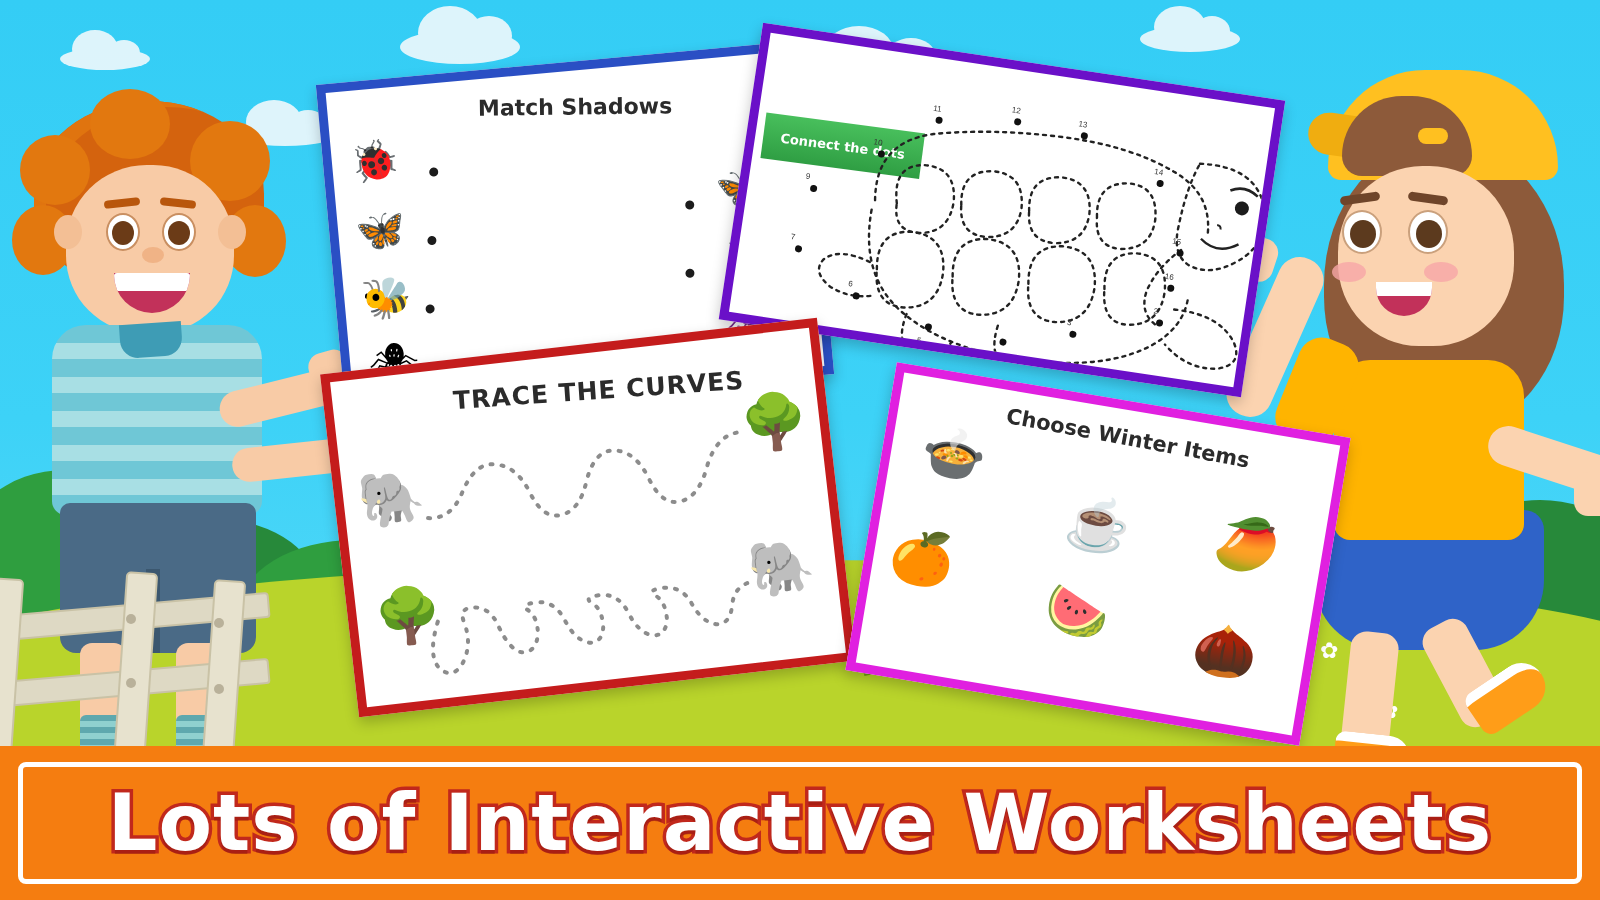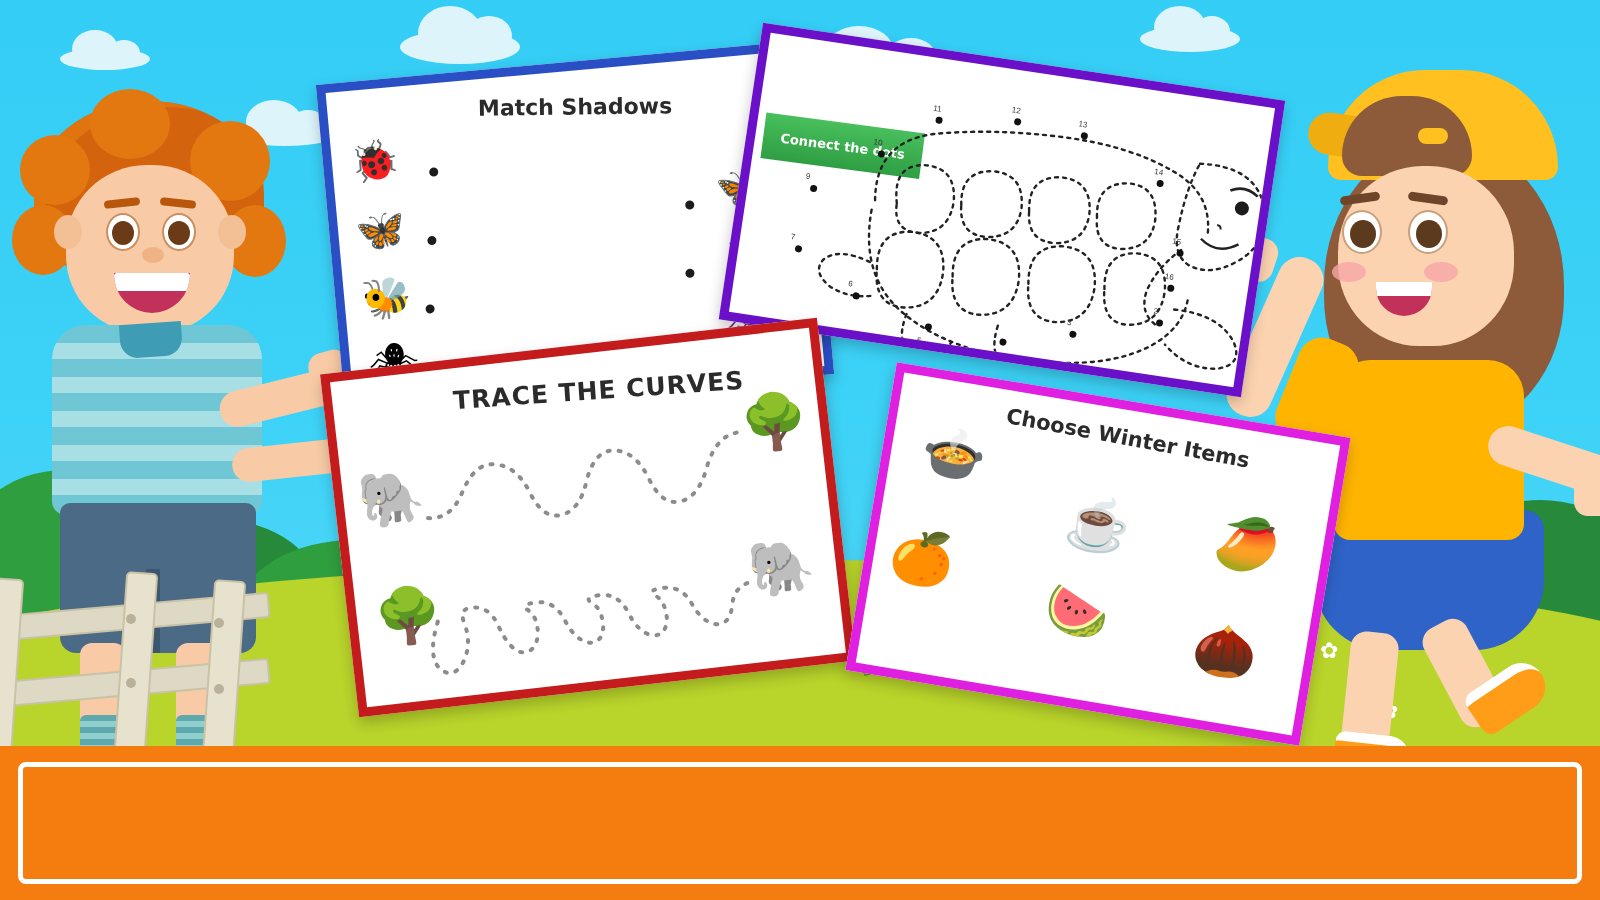--- a/index.html
+++ b/index.html
@@ -485,13 +485,14 @@
       <span class="wi-icon" style="left:178px;top:182px;">🍉</span>
       <span class="wi-icon" style="left:334px;top:86px;">🥭</span>
       <span class="wi-icon" style="left:330px;top:196px;">🌰</span>
     </div>
   </div>
 
 </div>
 
 <div id="banner">
   <div class="inner-border"></div>
+  <div id="banner-title">Lots of Interactive Worksheets</div>
 </div>
 
 </body></html>

